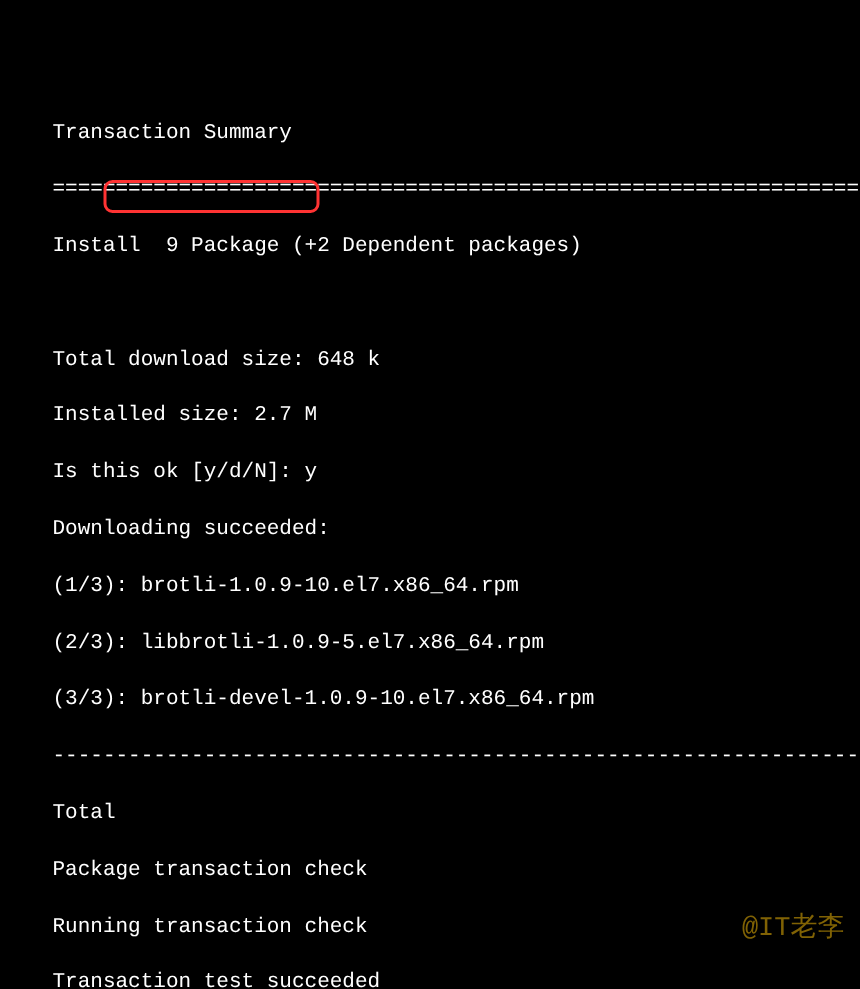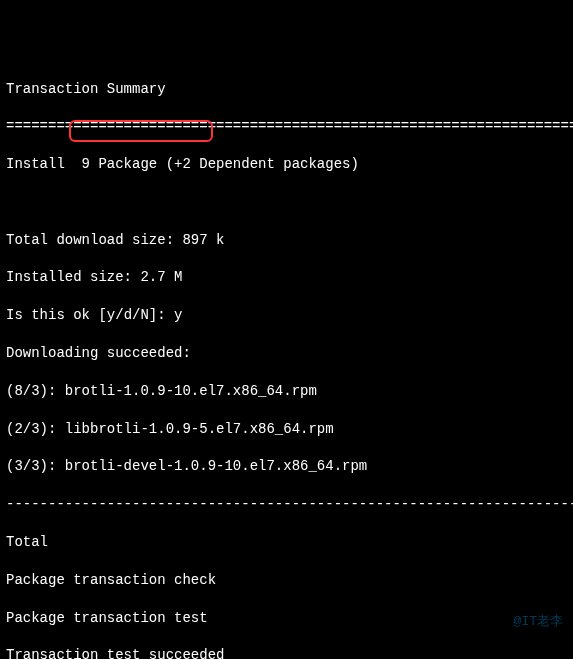--- a/index.html
+++ b/index.html
@@ -15,56 +15,57 @@
       line-height: 1.35;
       width: 573px;
       height: 659px;
       padding: 4px 6px;
       position: relative;
       white-space: pre;
       overflow: hidden;
     }
     .line {
       display: block;
+      margin-left: 29px;
     }
     .highlight-box {
       position: absolute;
       border: 2px solid #ff3333;
       border-radius: 6px;
       pointer-events: none;
     }
     .watermark {
       position: absolute;
       right: 10px;
       bottom: 28px;
-      color: #0369a1;
-      font-size: 13px;
+      color: #eab308;
+      font-size: 18px;
       opacity: 0.55;
     }
   </style>
 </head>
 <body>
 
 
 
 <span class="line">Transaction Summary</span>
 <span class="line">=====================================================================</span>
 <span class="line">Install  9 Package (+2 Dependent packages)</span>
 <span class="line"> </span>
-<span class="line">Total download size: 897 k</span>
+<span class="line">Total download size: 648 k</span>
 <span class="line">Installed size: 2.7 M</span>
 <span class="line"><span>Is this </span><span>ok [y/d/N]: y</span></span>
 <span class="line">Downloading succeeded:</span>
-<span class="line">(8/3): brotli-1.0.9-10.el7.x86_64.rpm</span>
+<span class="line">(1/3): brotli-1.0.9-10.el7.x86_64.rpm</span>
 <span class="line">(2/3): libbrotli-1.0.9-5.el7.x86_64.rpm</span>
 <span class="line">(3/3): brotli-devel-1.0.9-10.el7.x86_64.rpm</span>
 <span class="line">---------------------------------------------------------------------</span>
 <span class="line">Total</span>
 <span class="line">Package transaction check</span>
-<span class="line">Package transaction test</span>
+<span class="line">Running transaction check</span>
 <span class="line">Transaction test succeeded</span>
 
 
 
 
 
 
 
 
 

